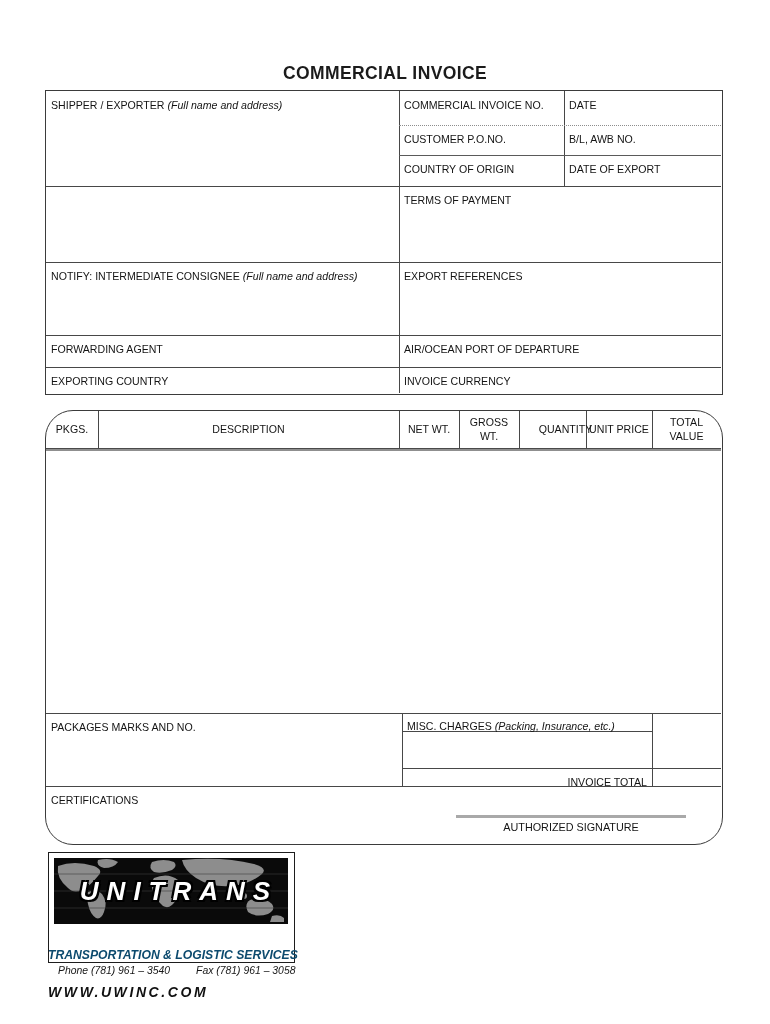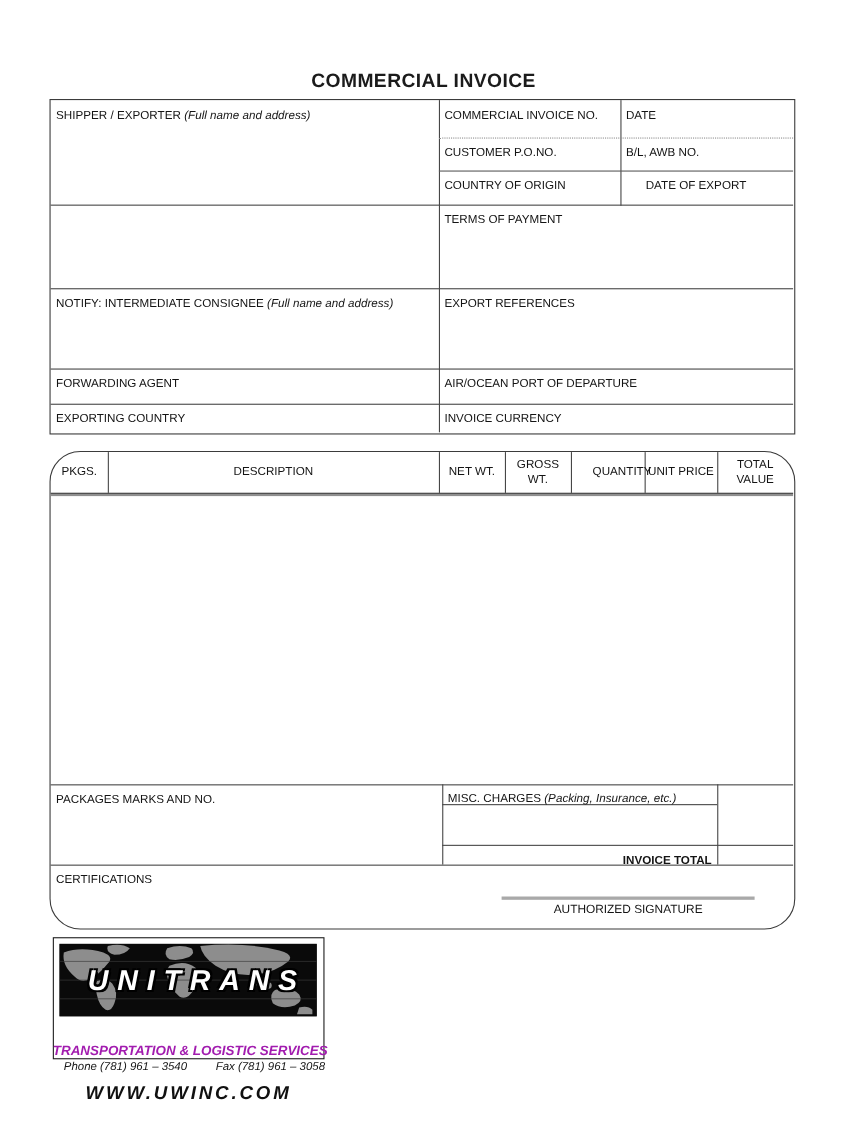--- a/index.html
+++ b/index.html
@@ -12,40 +12,40 @@
   .vline{width:1.2px;background:#474747;}
   .hline{height:1.2px;background:#474747;}
   .hline-dotted{height:0;border-top:1.6px dotted #8d8d8d;background:none;}
   .hline-mid{height:1.3px;background:#5a5a5a;}
   .thickrule{height:3px;background:#8f8f8f;border-top:1px solid #4a4a4a;}
   .cell{padding:4px 5px;}
   .lbl{font-size:10.6px;color:#141414;white-space:nowrap;}
   .hint{font-style:italic;margin-left:3px;}
   .th{display:flex;align-items:center;justify-content:center;text-align:center;
       font-size:10.6px;line-height:1.25;color:#141414;padding:2px;}
-  .bold{font-weight:bold;}
+  .bold{font-weight:normal;}
   .right{text-align:right;}
   .sigline{height:2.6px;background:#a9a9a9;}
   .sig-label{font-size:10.8px;text-align:center;color:#141414;}
   
   .logo-box{border:1.6px solid #1d1d1d;background:#fff;}
   .map-panel{background:#0a0a0a;overflow:hidden;}
   .brand{position:absolute;left:0;top:0;width:100%;height:100%;
       display:flex;align-items:center;justify-content:center;
       color:#fff;font-weight:bold;font-style:italic;font-size:26px;
       letter-spacing:8px;padding-left:8px;
       text-shadow:2px 2px 0 #000,-2px -2px 0 #000,2px -2px 0 #000,-2px 2px 0 #000;}
   .brand-sub{display:flex;align-items:center;justify-content:center;
       font-weight:bold;font-style:italic;font-size:11.5px;letter-spacing:6.5px;
       padding-left:6px;color:#101010;}
-  .tagline{font-size:12.2px;font-weight:bold;font-style:italic;white-space:nowrap;color:#a21caf;}
+  .tagline{font-size:12.2px;font-weight:bold;font-style:italic;white-space:nowrap;color:#0c4a6e;}
   .phoneline{font-size:10.4px;font-style:italic;white-space:nowrap;color:#161616;
       display:flex;gap:26px;}
-  .website{font-size:17px;font-weight:bold;font-style:italic;
-      letter-spacing:2.6px;text-align:center;color:#101010;}
+  .website{font-size:14px;font-weight:bold;font-style:italic;
+      letter-spacing:2.6px;text-align:left;color:#101010;}
 </style>
 </head>
 <body>
 
 <div class="abs page-title">COMMERCIAL INVOICE</div>
 
 <div class="abs box" style="left:45px;top:90px;width:678px;height:305px;">
 
   <div class="abs vline" style="left:353px;top:0;height:302px;"></div>
   <div class="abs vline" style="left:518px;top:0;height:96px;"></div>
@@ -67,21 +67,21 @@
   </div>
   <div class="abs cell" style="left:518px;top:0;width:157px;height:34px;">
     <span class="lbl">DATE</span>
   </div>
   <div class="abs cell" style="left:518px;top:34px;width:157px;height:30px;">
     <span class="lbl">B/L, AWB NO.</span>
   </div>
   <div class="abs cell" style="left:353px;top:64px;width:165px;height:31px;">
     <span class="lbl">COUNTRY OF ORIGIN</span>
   </div>
-  <div class="abs cell" style="left:536px;top:64px;width:157px;height:31px;">
+  <div class="abs cell" style="left:518px;top:64px;width:157px;height:31px;">
     <span class="lbl">DATE OF EXPORT</span>
   </div>
   <div class="abs cell" style="left:353px;top:95px;width:322px;height:76px;">
     <span class="lbl">TERMS OF PAYMENT</span>
   </div>
   <div class="abs cell" style="left:0;top:171px;width:353px;height:73px;">
     <span class="lbl"><span>NOTIFY: INTERMEDIATE CONSIGNEE</span><span class="hint">(Full name and address)</span></span>
   </div>
   <div class="abs cell" style="left:353px;top:171px;width:322px;height:73px;">
     <span class="lbl">EXPORT REFERENCES</span>

